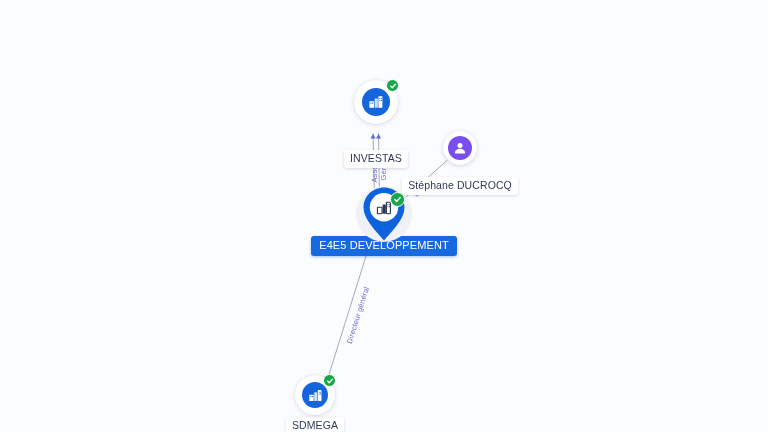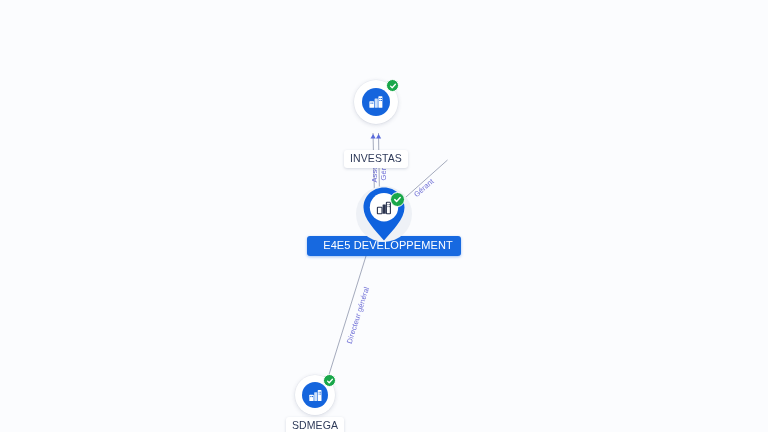--- a/index.html
+++ b/index.html
@@ -123,21 +123,21 @@
     letter-spacing: 0.1px;
     padding: 3px 6px 4px 6px;
     border-radius: 3px;
     white-space: nowrap;
     box-shadow: 0 1px 3px rgba(40,55,95,0.18);
   }
   .node-label.primary {
     background: #1769e0;
     color: #ffffff;
     font-size: 11px;
-    padding: 4px 8px 5px 16px;
+    padding: 4px 8px 5px 8px;
     border-radius: 3px;
     box-shadow: 0 1px 3px rgba(23,105,224,0.40);
   }
 
   
   .edge-label {
     position: absolute;
     font-size: 7.5px;
     color: #6f6fd6;
     white-space: nowrap;
@@ -190,20 +190,31 @@
       </span>
       <span class="badge-verified" style="right:-1px; top:-1px;">
         <svg width="8" height="8" viewBox="0 0 8 8" aria-hidden="true">
           <path d="M1.6 4.1 L3.2 5.7 L6.4 2.3" stroke="#ffffff" stroke-width="1.3" fill="none" stroke-linecap="round" stroke-linejoin="round"></path>
         </svg>
       </span>
     </div>
     <div class="node-label">INVESTAS</div>
   </div>
 
+  <div class="node" style="left:407px; top:131px; width:106px;">
+    <div class="node-person-disc">
+      <span class="avatar">
+        <svg width="14" height="14" viewBox="0 0 14 14" aria-hidden="true">
+          <circle cx="7" cy="4.6" r="2.5" fill="#ffffff"></circle>
+          <path d="M1.9 12.4 c0 -3.0 2.3 -4.6 5.1 -4.6 c2.8 0 5.1 1.6 5.1 4.6 Z" fill="#ffffff"></path>
+        </svg>
+      </span>
+    </div>
+    <div class="node-label" style="margin-top:12px;">Stéphane DUCROCQ</div>
+  </div>
 
   <div class="node" style="left:301px; top:186px; width:166px;">
     <div class="node-pin-halo">
       <div class="pin">
         <svg width="46" height="56" viewBox="0 0 46 56" aria-hidden="true">
           <path d="M23 1.5 C11.5 1.5 2.5 10.4 2.5 21.6 C2.5 33.0 14.0 44.0 23 54.5
                    C32.0 44.0 43.5 33.0 43.5 21.6 C43.5 10.4 34.5 1.5 23 1.5 Z" fill="#0f62de"></path>
           <circle cx="23" cy="21.3" r="14.2" fill="#ffffff"></circle>
         </svg>
         <span style="position:absolute; left:15px; top:14px;">

